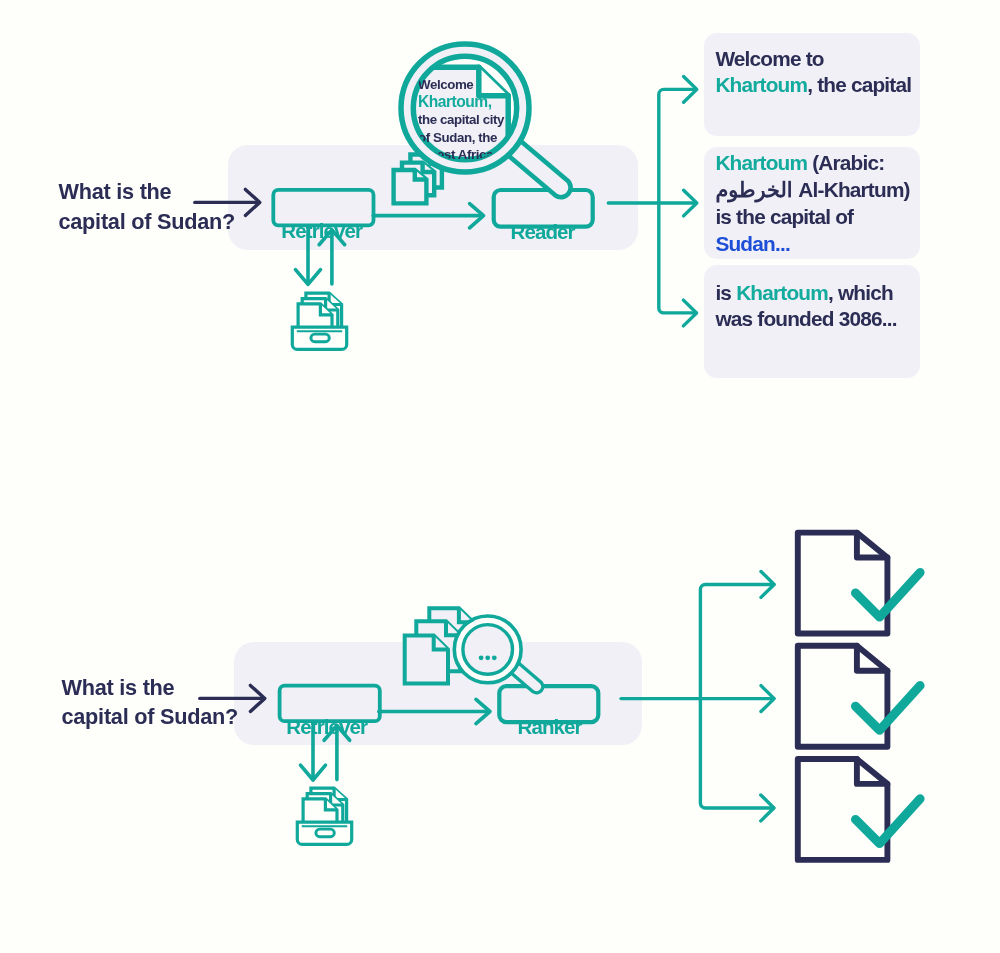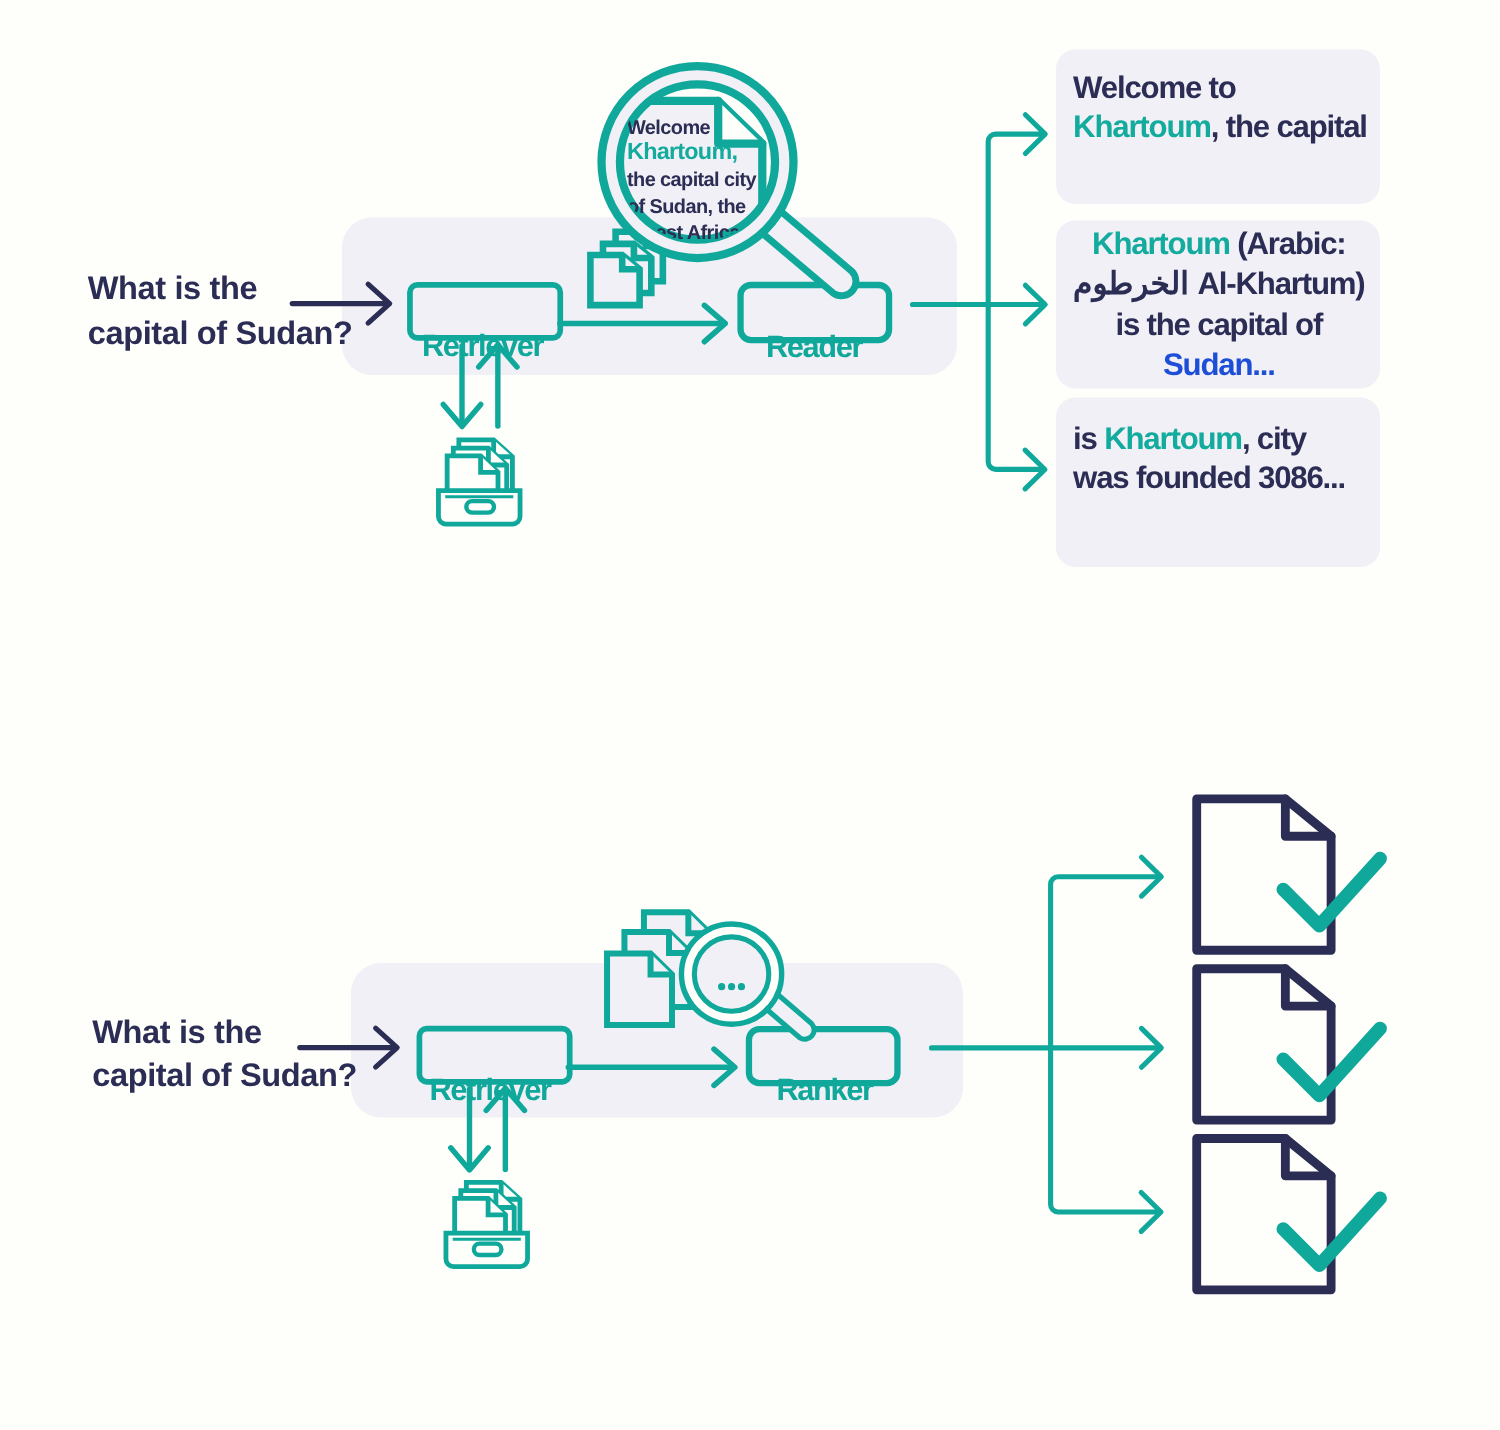--- a/index.html
+++ b/index.html
@@ -36,31 +36,31 @@
 
   <div class="boxlabel" style="left:286.3px;top:693.4px;font-size:20.5px;">Retriever</div>
   <div class="boxlabel" style="left:517.6px;top:693.2px;font-size:20.5px;">Ranker</div>
 
   <div class="card" style="left:704px;top:33px;width:216px;height:103px;">
       <div style="position: absolute; left: 11.4px; top: 12.5px; font-size: 20.8px; line-height: 26.85px; letter-spacing: -0.8px;">
         <span><i style="font-style: normal; color: rgb(43, 45, 85);">Welcome to</i></span>
         <span><i style="font-style: normal; color: rgb(18, 171, 157);">Khartoum</i><i style="font-style: normal; color: rgb(43, 45, 85);">, the capital</i></span>
       </div>
     </div>
-  <div class="card" style="left:704px;top:146.5px;width:216px;height:112px;text-align:center;">
+  <div class="card" style="left:704px;top:146.5px;width:216px;height:112px;">
       <div style="position: absolute; left: 11.4px; top: 3.8px; font-size: 20.8px; line-height: 26.85px; letter-spacing: -0.8px;">
         <span><i style="font-style: normal; color: rgb(18, 171, 157);">Khartoum</i><i style="font-style: normal; color: rgb(43, 45, 85);"> (Arabic:</i></span>
         <span><i style="font-style: normal; color: rgb(43, 45, 85);">الخرطوم Al-Khartum)</i></span>
         <span><i style="font-style: normal; color: rgb(43, 45, 85);">is the capital of</i></span>
         <span><i style="font-style: normal; color: #1d4ed8;">Sudan...</i></span>
       </div>
     </div>
   <div class="card" style="left:704px;top:264.5px;width:216px;height:113px;">
       <div style="position: absolute; left: 11.4px; top: 15.1px; font-size: 20.8px; line-height: 26.85px; letter-spacing: -0.8px;">
-        <span><i style="font-style: normal; color: rgb(43, 45, 85);">is </i><i style="font-style: normal; color: rgb(18, 171, 157);">Khartoum</i><i style="font-style: normal; color: rgb(43, 45, 85);">, city</i></span>
+        <span><i style="font-style: normal; color: rgb(43, 45, 85);">is </i><i style="font-style: normal; color: rgb(18, 171, 157);">Khartoum</i><i style="font-style: normal; color: rgb(43, 45, 85);">, which</i></span>
         <span><i style="font-style: normal; color: rgb(43, 45, 85);">was founded 3086...</i></span>
       </div>
     </div>
 
   <div id="lenstext" style="position:absolute;left:401px;top:44px;width:128px;height:128px;overflow:hidden;
               clip-path:circle(53px at 64px 64px);padding:32.2px 0 0 17px;box-sizing:border-box;
               font-size:13.3px;letter-spacing:-0.4px;font-weight:bold;line-height:17.2px;color:#2b2d55;z-index:5;">
     <div>Welcome</div>
     <div style="color:#12ab9d;font-size:15.6px;line-height:18px;letter-spacing:-0.5px;">Khartoum,</div>
     <div>the capital city</div>

